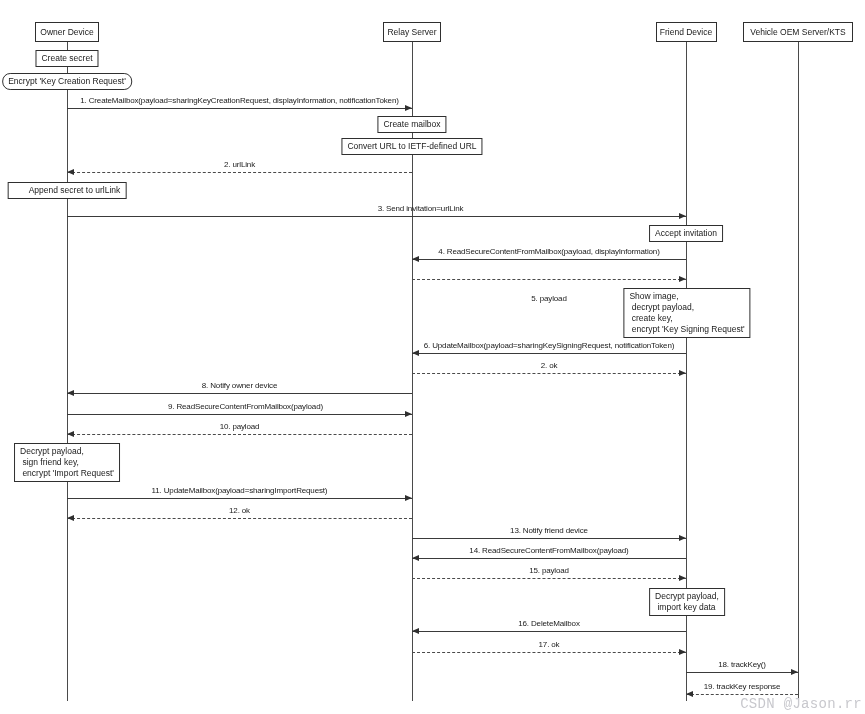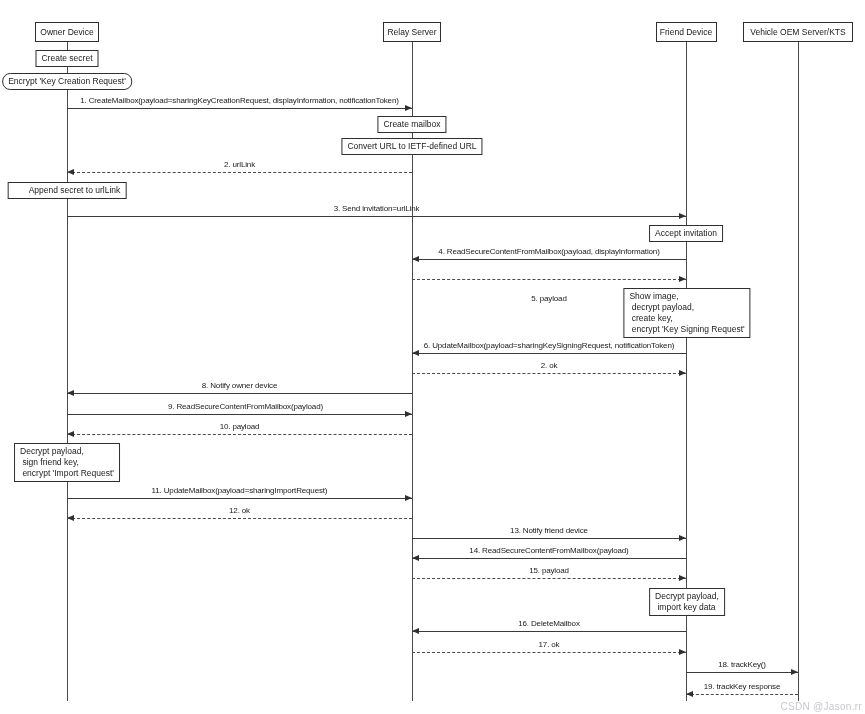--- a/index.html
+++ b/index.html
@@ -65,23 +65,24 @@
     letter-spacing: -0.15px;
     line-height: 10px;
     text-align: center;
     white-space: nowrap;
     color: #1a1a1a;
   }
   .watermark {
     position: absolute;
     right: 3px;
     bottom: 2px;
-    font-size: 10px;
+    font-size: 14px;
     letter-spacing: 0.3px;
     color: #c8c8cd;
+    font-family: Liberation Mono, monospace;
   }
 </style>
 </head>
 <body>
 
 <div id="canvas">
   <div id="diagram-stage">
       <div class="lifeline" style="left: 67px; top: 42px; height: 659px;"></div>
       <div class="lifeline" style="left: 412px; top: 42px; height: 659px;"></div>
       <div class="lifeline" style="left: 686px; top: 42px; height: 659px;"></div>
@@ -106,21 +107,21 @@
       <div class="action-box" style="left: 687px; top: 588px; text-align: left;">Decrypt payload,
  import key data</div>
       <div class="msg-line solid" style="left: 67px; top: 108px; width: 345px;"></div>
       <div class="arrowhead right" style="top: 105px; left: 405px;"></div>
       <div class="msg-label" style="left: 67px; width: 345px; top: 96px;">1. CreateMailbox(payload=sharingKeyCreationRequest, displayInformation, notificationToken)</div>
       <div class="msg-line dashed" style="left: 67px; top: 172px; width: 345px;"></div>
       <div class="arrowhead left" style="top: 169px; left: 67px;"></div>
       <div class="msg-label" style="left: 67px; width: 345px; top: 160px;">2. urlLink</div>
       <div class="msg-line solid" style="left: 67px; top: 216px; width: 619px;"></div>
       <div class="arrowhead right" style="top: 213px; left: 679px;"></div>
-      <div class="msg-label" style="left: 67px; width: 619px; top: 204px;">3. Send invitation=urlLink</div>
+      <div class="msg-label" style="left: 67px; width: 619px; top: 204px; padding-left: 44px;">3. Send invitation=urlLink</div>
       <div class="msg-line solid" style="left: 412px; top: 259px; width: 274px;"></div>
       <div class="arrowhead left" style="top: 256px; left: 412px;"></div>
       <div class="msg-label" style="left: 412px; width: 274px; top: 247px;">4. ReadSecureContentFromMailbox(payload, displayInformation)</div>
       <div class="msg-line dashed" style="left: 412px; top: 279px; width: 274px;"></div>
       <div class="arrowhead right" style="top: 276px; left: 679px;"></div>
       <div class="msg-label" style="left: 412px; width: 274px; top: 267px; margin-top: 27px;">5. payload</div>
       <div class="msg-line solid" style="left: 412px; top: 353px; width: 274px;"></div>
       <div class="arrowhead left" style="top: 350px; left: 412px;"></div>
       <div class="msg-label" style="left: 412px; width: 274px; top: 341px;">6. UpdateMailbox(payload=sharingKeySigningRequest, notificationToken)</div>
       <div class="msg-line dashed" style="left: 412px; top: 373px; width: 274px;"></div>

